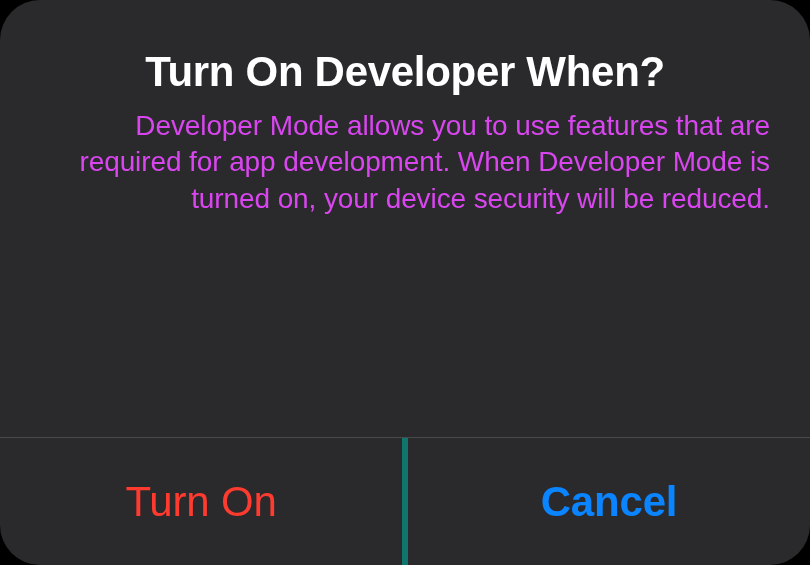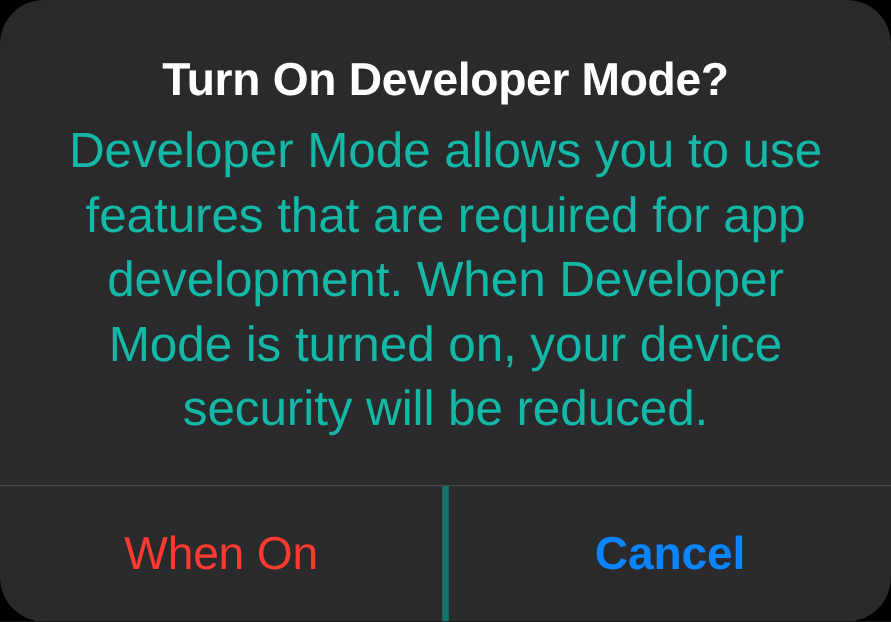--- a/index.html
+++ b/index.html
@@ -35,25 +35,26 @@
       text-align: center;
     }
     .alert-title {
       color: #ffffff;
       font-size: 42px;
       font-weight: 600;
       letter-spacing: -0.3px;
       margin-bottom: 12px;
     }
     .alert-message {
-      color: #14b8a6;
-      font-size: 45px;
+      color: #d946ef;
+      font-size: 28px;
       font-weight: 400;
       line-height: 1.3;
       letter-spacing: -0.1px;
+      text-align: right;
     }
     .alert-buttons {
       display: flex;
       height: 128px;
       border-top: 1px solid #4a4a4c;
     }
     .alert-button {
       flex: 1;
       background: transparent;
       border: none;
@@ -75,20 +76,20 @@
     .alert-button-cancel {
       color: #0a84ff;
       font-weight: 600;
     }
   </style>
 </head>
 <body>
 
 <div class="alert">
   <div class="alert-content">
-    <h1 class="alert-title">Turn On Developer Mode?</h1>
+    <h1 class="alert-title">Turn On Developer When?</h1>
     <p class="alert-message">Developer Mode allows you to use features that are required for app development. When Developer Mode is turned on, your device security will be reduced.</p>
   </div>
   <div class="alert-buttons">
-    <button class="alert-button alert-button-destructive">When On</button>
+    <button class="alert-button alert-button-destructive">Turn On</button>
     <button class="alert-button alert-button-cancel">Cancel</button>
   </div>
 </div>
 
 </body></html>

